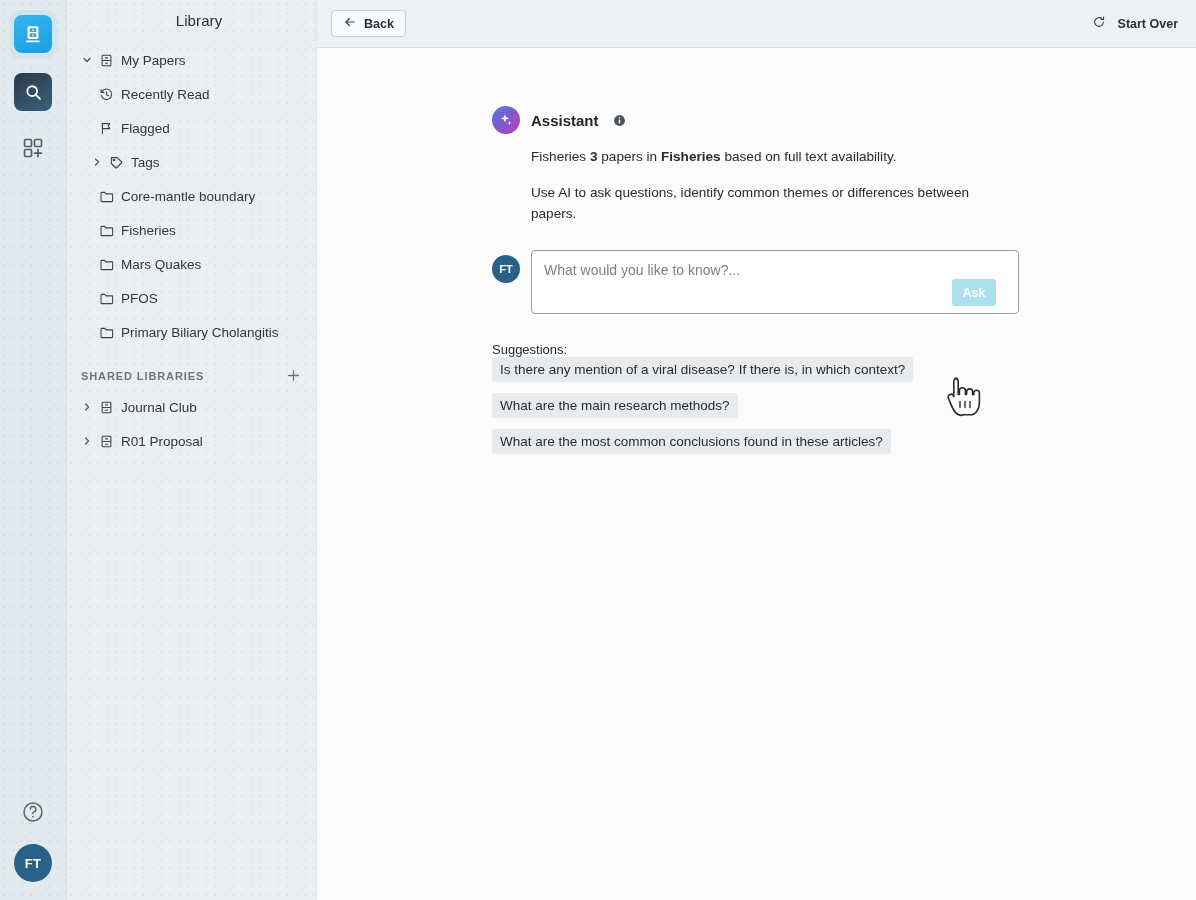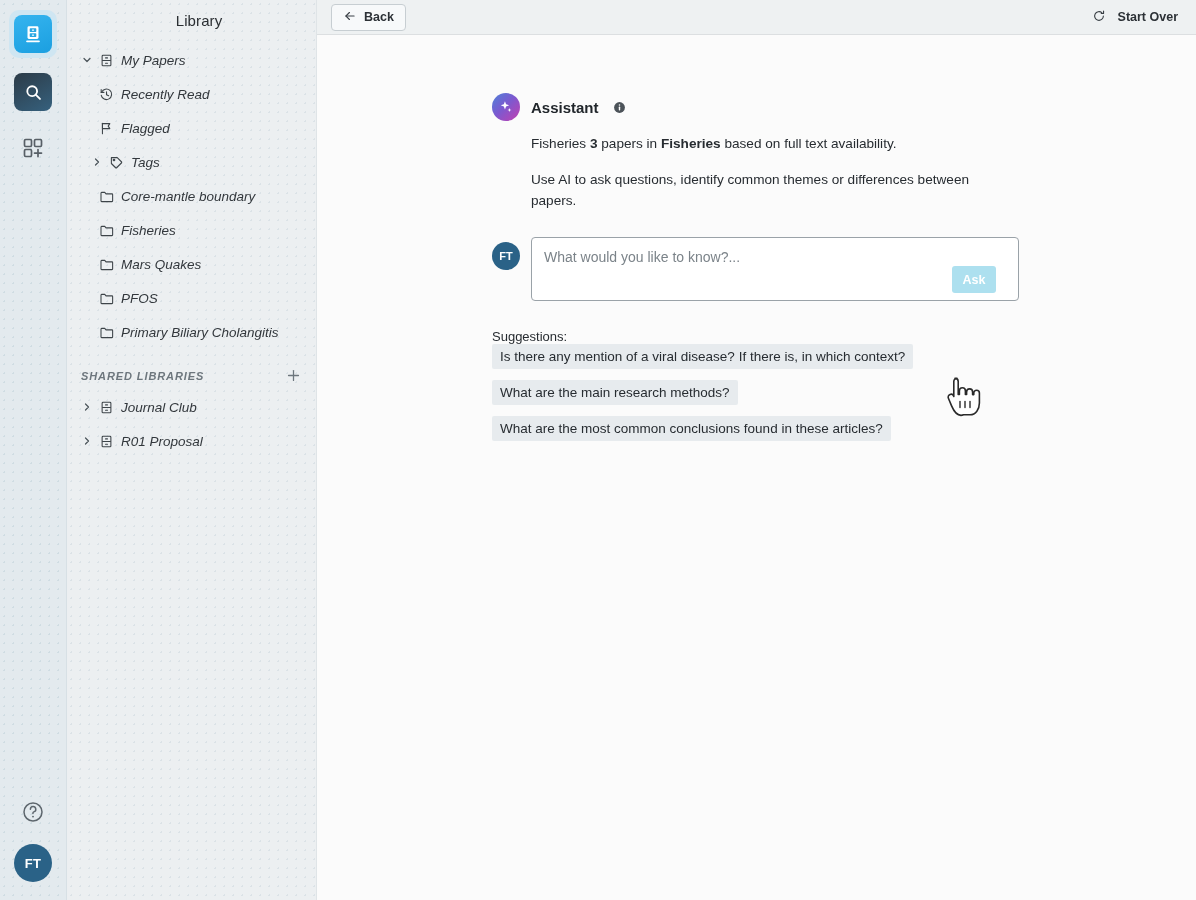--- a/index.html
+++ b/index.html
@@ -48,21 +48,21 @@
     background: #eceff1;
     background-image: radial-gradient(rgba(150,175,188,.20) 1px, transparent 1px);
     background-size: 9px 9px;
     border-right: 1px solid #dfe4e7;
     position: relative;
   }
   #lib-title {
     font-size: 15px; color: #2b2f33; font-weight: normal;
     padding: 12px 0 0 15px; letter-spacing: .1px; text-align: center;
   }
-  .nav { margin-top: 14px; font-style: italic; }
+  .nav { margin-top: 14px; }
   .nav-row {
     display: flex; align-items: center; height: 34px;
     padding-left: 12px; font-size: 13.5px; color: #32373c;
     cursor: pointer; white-space: nowrap;
   }
   .chev { width: 16px; display: flex; align-items: center; justify-content: center; flex: 0 0 16px; }
   .ico { width: 22px; flex: 0 0 22px; display: flex; align-items: center; justify-content: center; }
   .nav-label { margin-left: 4px; }
   .indent-1 { padding-left: 28px; }
   .indent-2 { padding-left: 12px; }
@@ -72,21 +72,21 @@
     padding: 18px 14px 6px 14px;
   }
   .section-title {
     font-size: 11px; letter-spacing: .9px; color: #6d767d; font-weight: bold;
   }
   .plus-btn { cursor: pointer; display:flex; }
 
   
   #main { flex: 1 1 auto; height: 900px; background: #fbfbfb; position: relative; }
   #topbar {
-    height: 35px; background: #eef1f2; border-bottom: 1px solid #dcdfe1;
+    height: 48px; background: #eef1f2; border-bottom: 1px solid #dcdfe1;
     display: flex; align-items: center; justify-content: space-between;
     padding: 0 12px 0 14px;
   }
   .back-btn {
     display: flex; align-items: center; gap: 7px;
     height: 27px; padding: 0 11px;
     background: #f7f9fa; border: 1px solid #c7ced2; border-radius: 4px;
     font-size: 12.5px; color: #2c3136; font-weight: bold; cursor: pointer;
   }
   .start-over {

